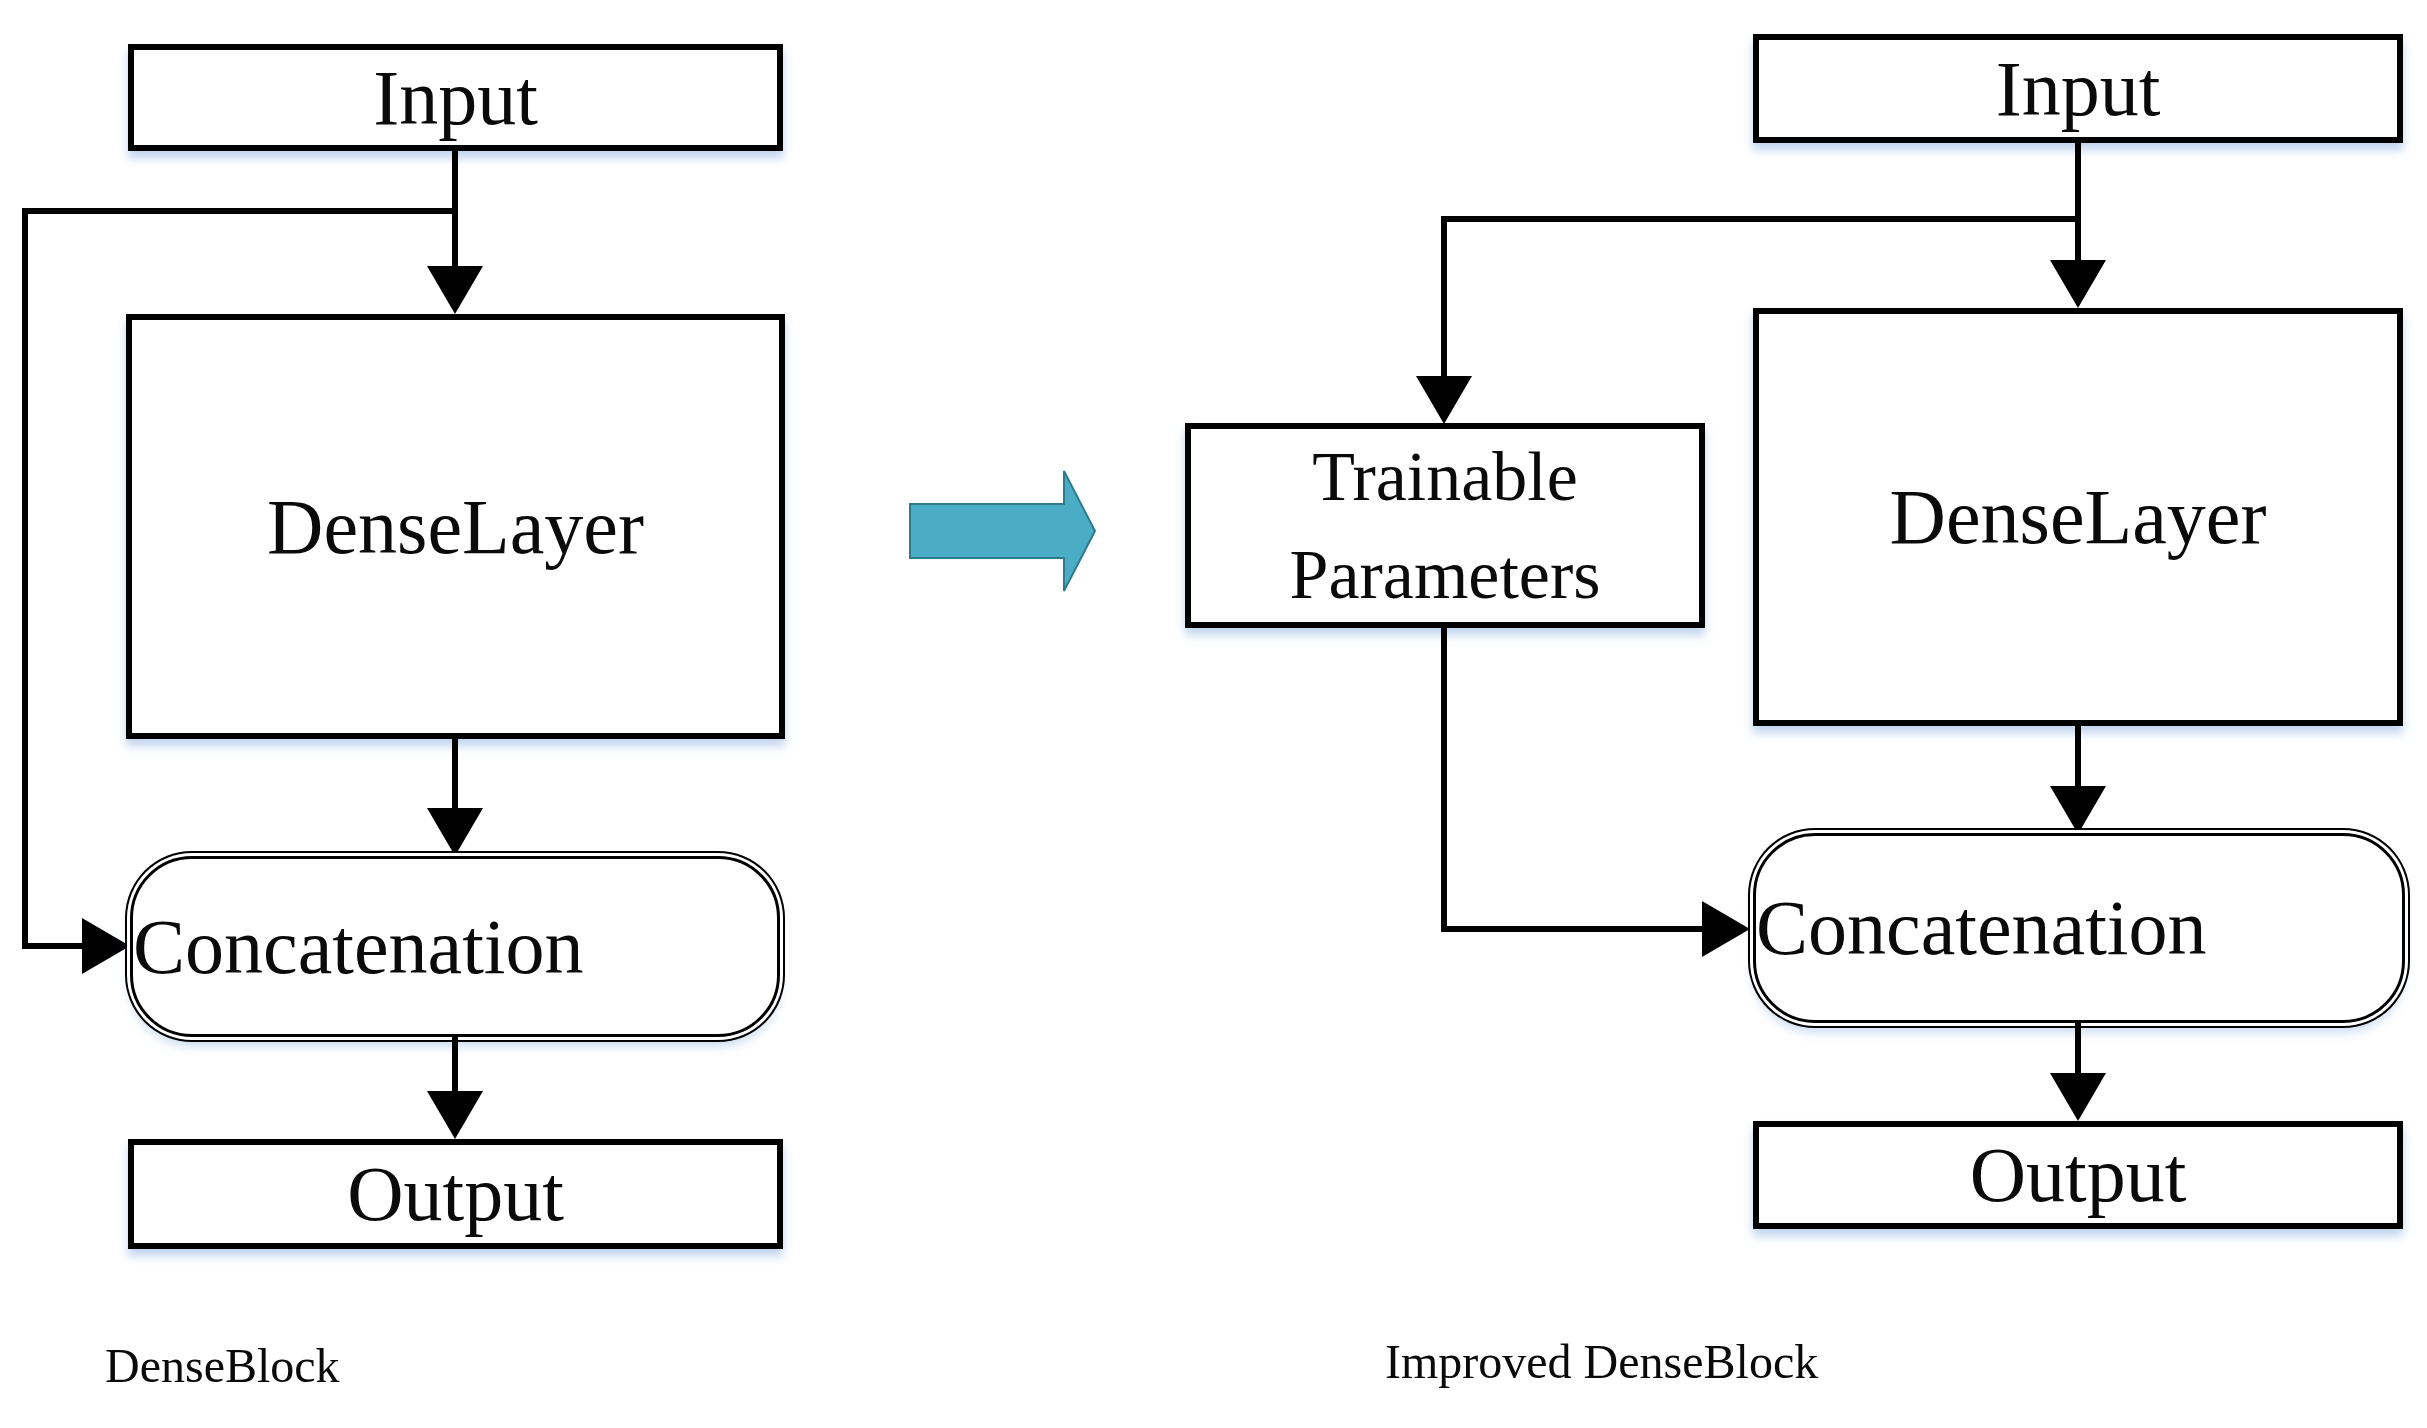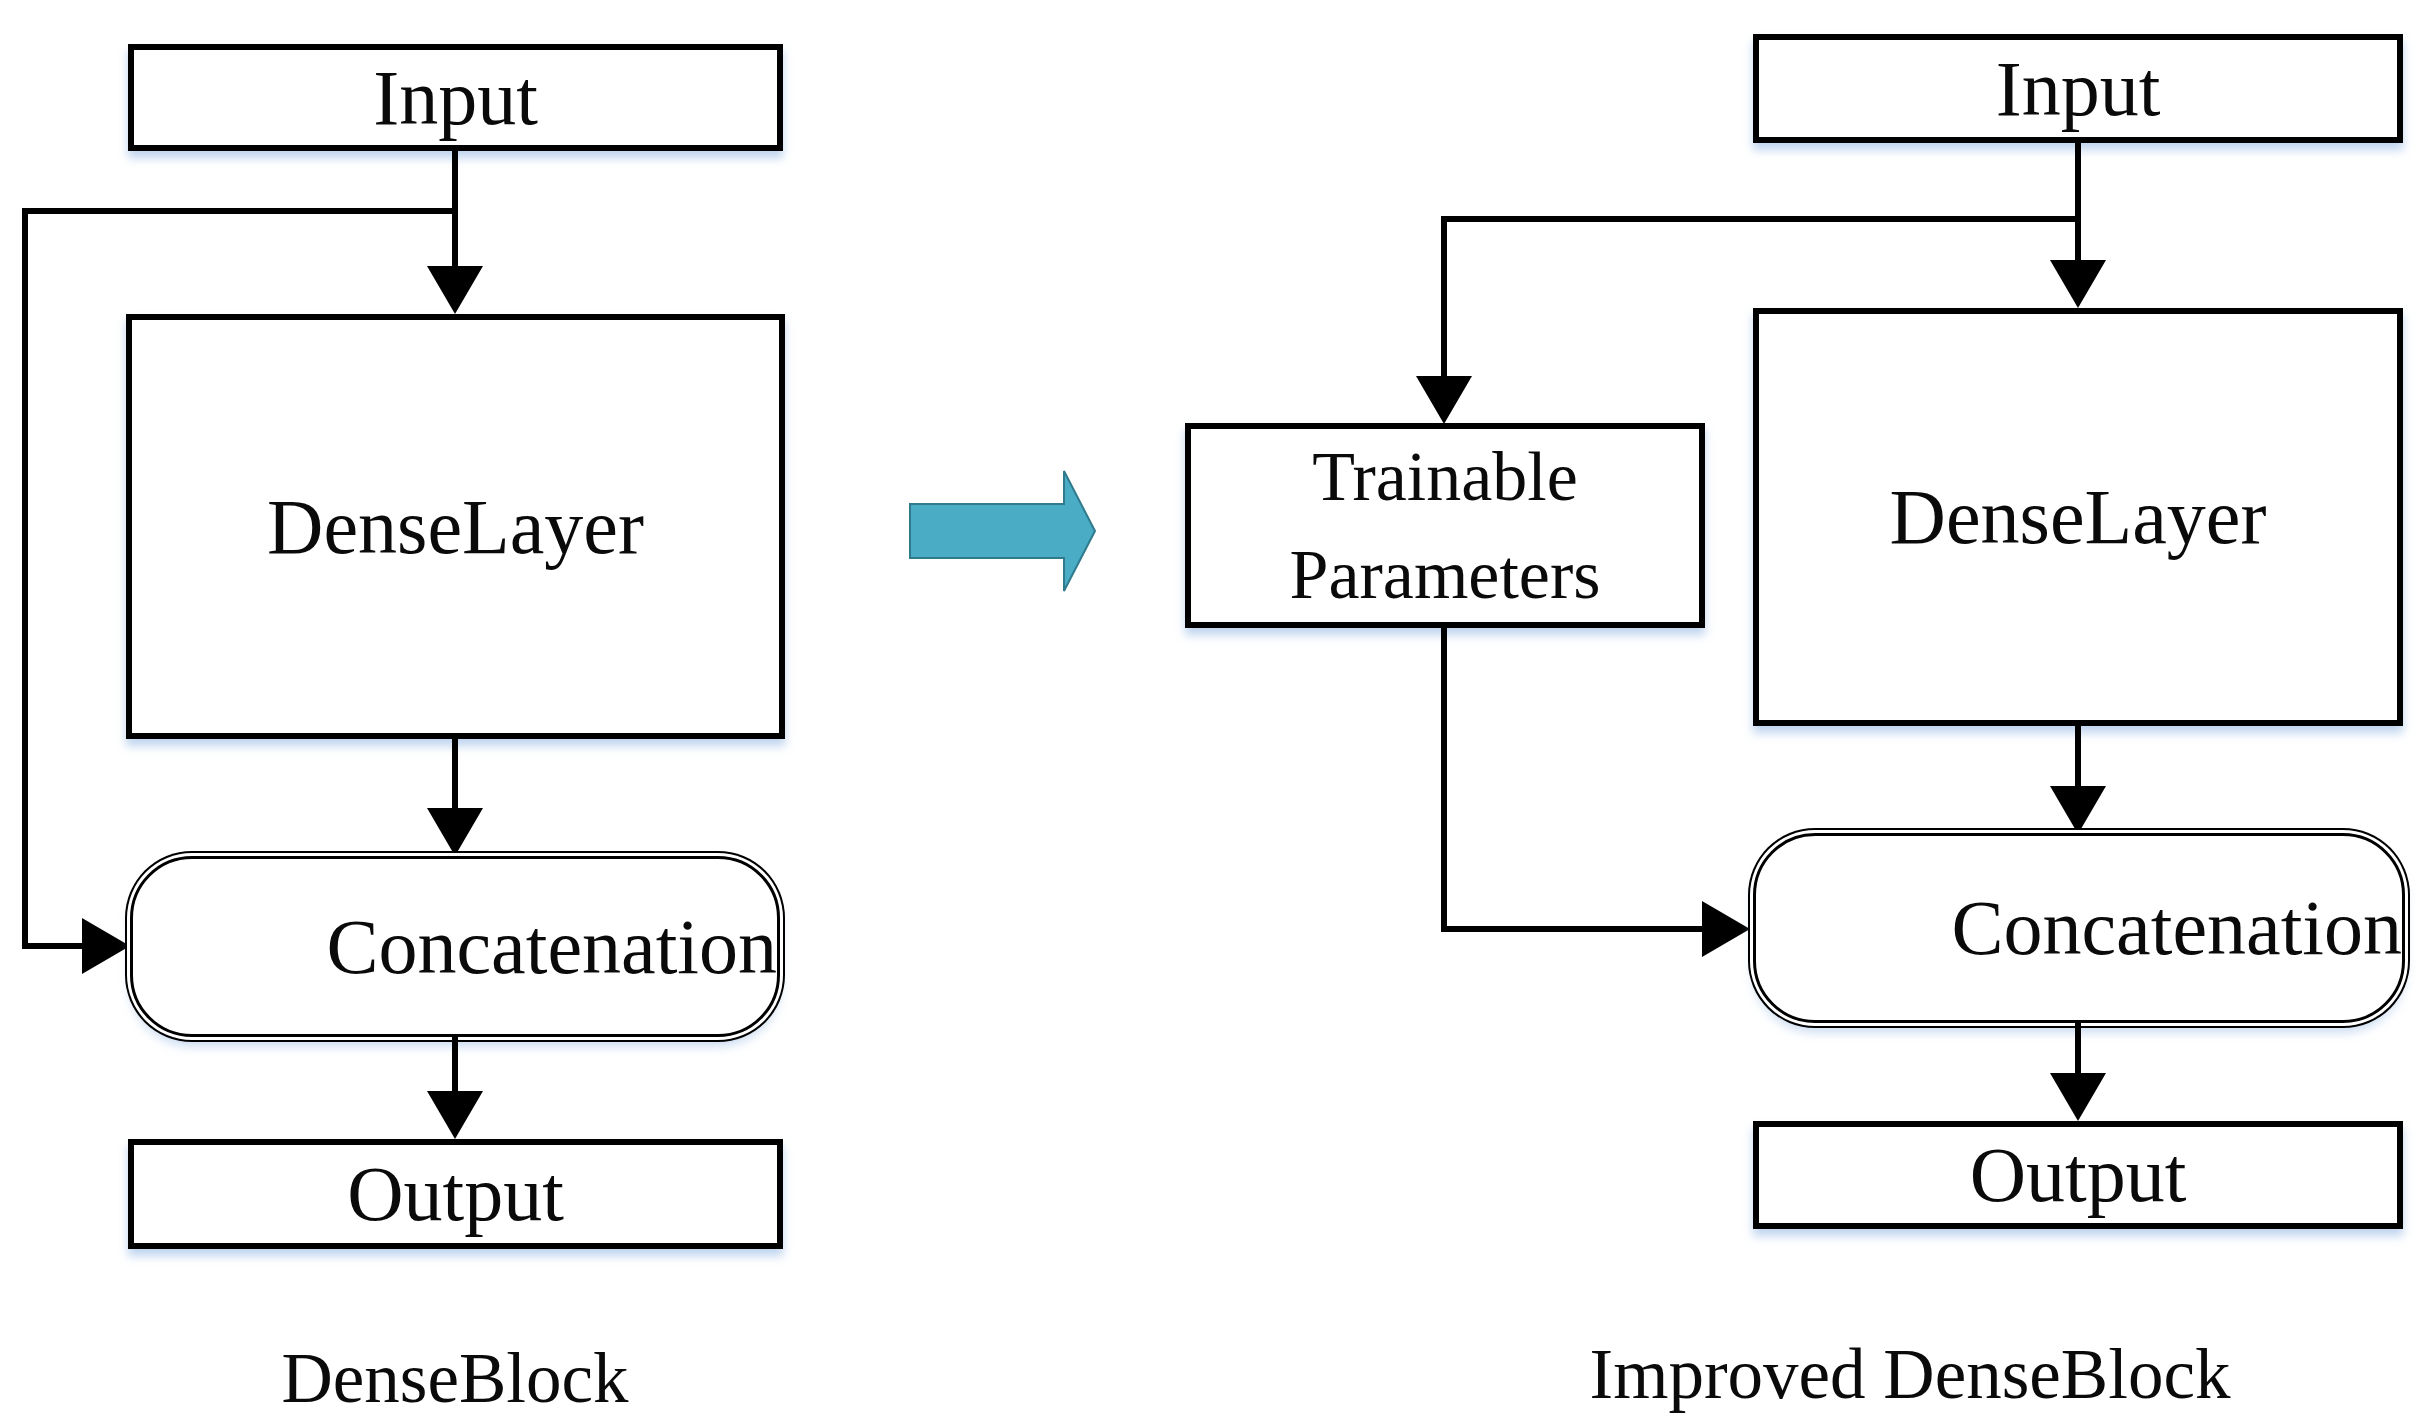--- a/index.html
+++ b/index.html
@@ -23,41 +23,41 @@
     line-height:1.15;
     box-shadow:0 7px 9px rgba(164,194,232,0.70);
   }
   .box.small-text{font-size:70px;line-height:1.4;padding:0 10px;text-align:center;}
   .rounded{
     position:absolute;
     box-sizing:border-box;
     background:#ffffff;
     border:3px solid #000000;
     border-radius:62px;
-    display:flex;align-items:center;justify-content:flex-end;
+    display:flex;align-items:center;justify-content:flex-start;
     font-size:78px;
     box-shadow:0 0 0 3px #ffffff,0 0 0 5px #000000,0 9px 11px rgba(164,194,232,0.60);
   }
   .line{position:absolute;background:#000000;}
   .ah-down{
     position:absolute;width:0;height:0;
     border-left:28px solid transparent;
     border-right:28px solid transparent;
     border-top:48px solid #000000;
   }
   .ah-right{
     position:absolute;width:0;height:0;
     border-top:28px solid transparent;
     border-bottom:28px solid transparent;
     border-left:48px solid #000000;
   }
   .caption{
     position:absolute;
-    font-size:71px;
-    text-align:center;
+    font-size:48px;
+    text-align:left;
     white-space:nowrap;
   }
   svg{position:absolute;display:block;}
 </style>
 </head>
 <body>
 
 <div id="canvas">
 
   <div>

